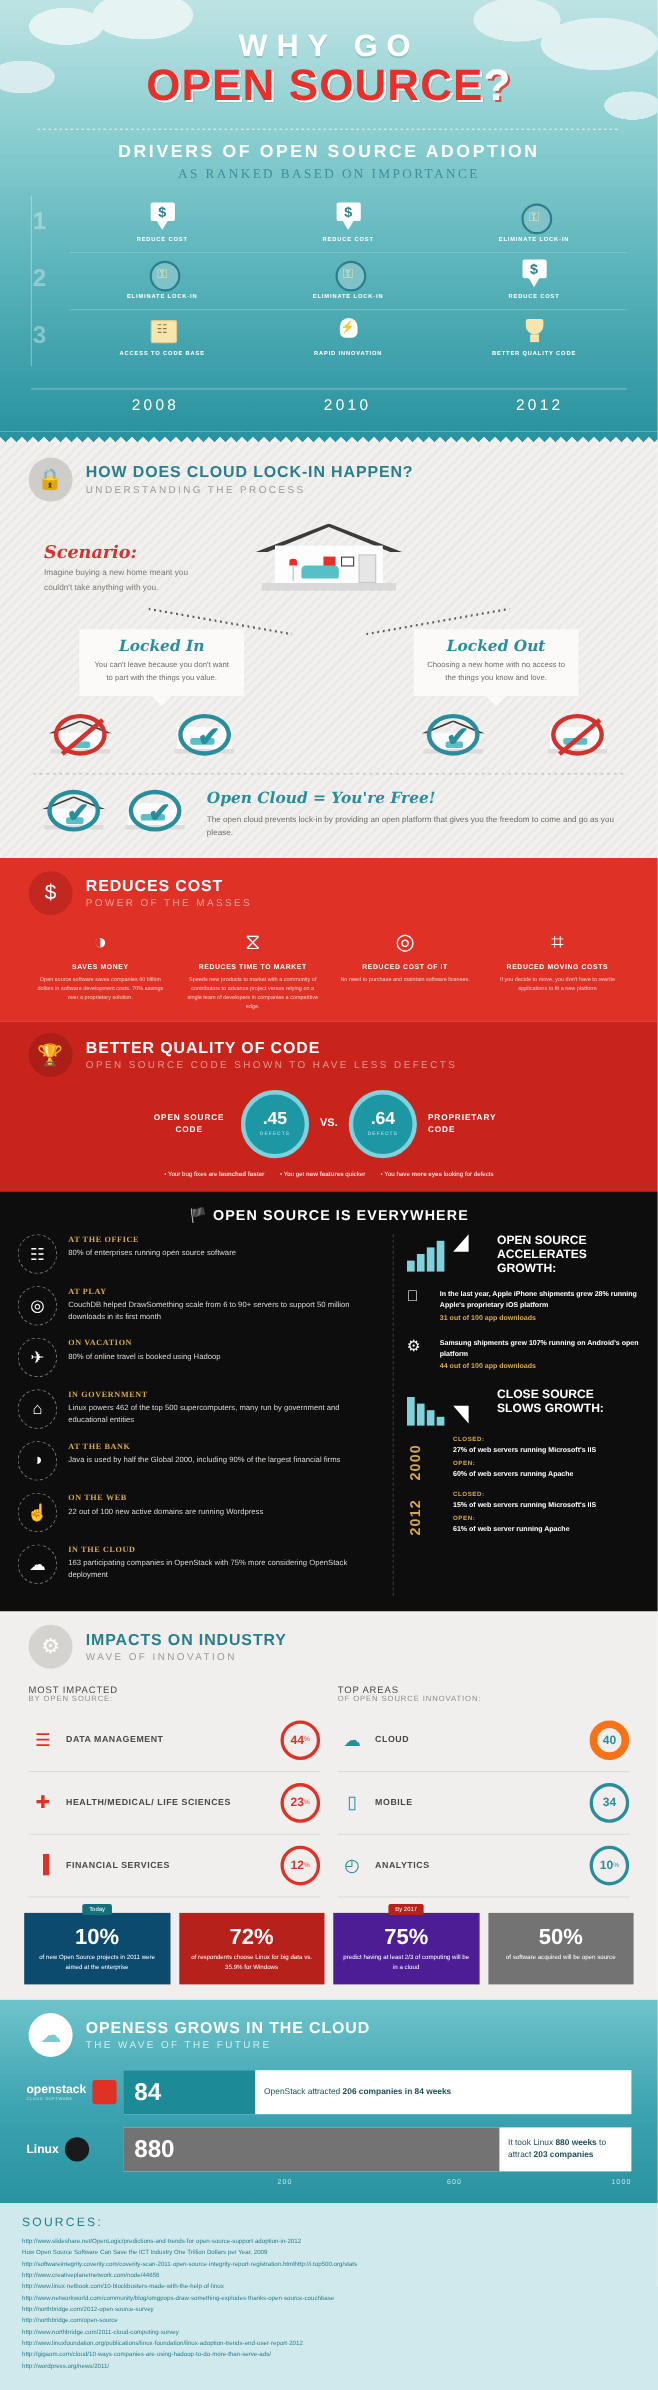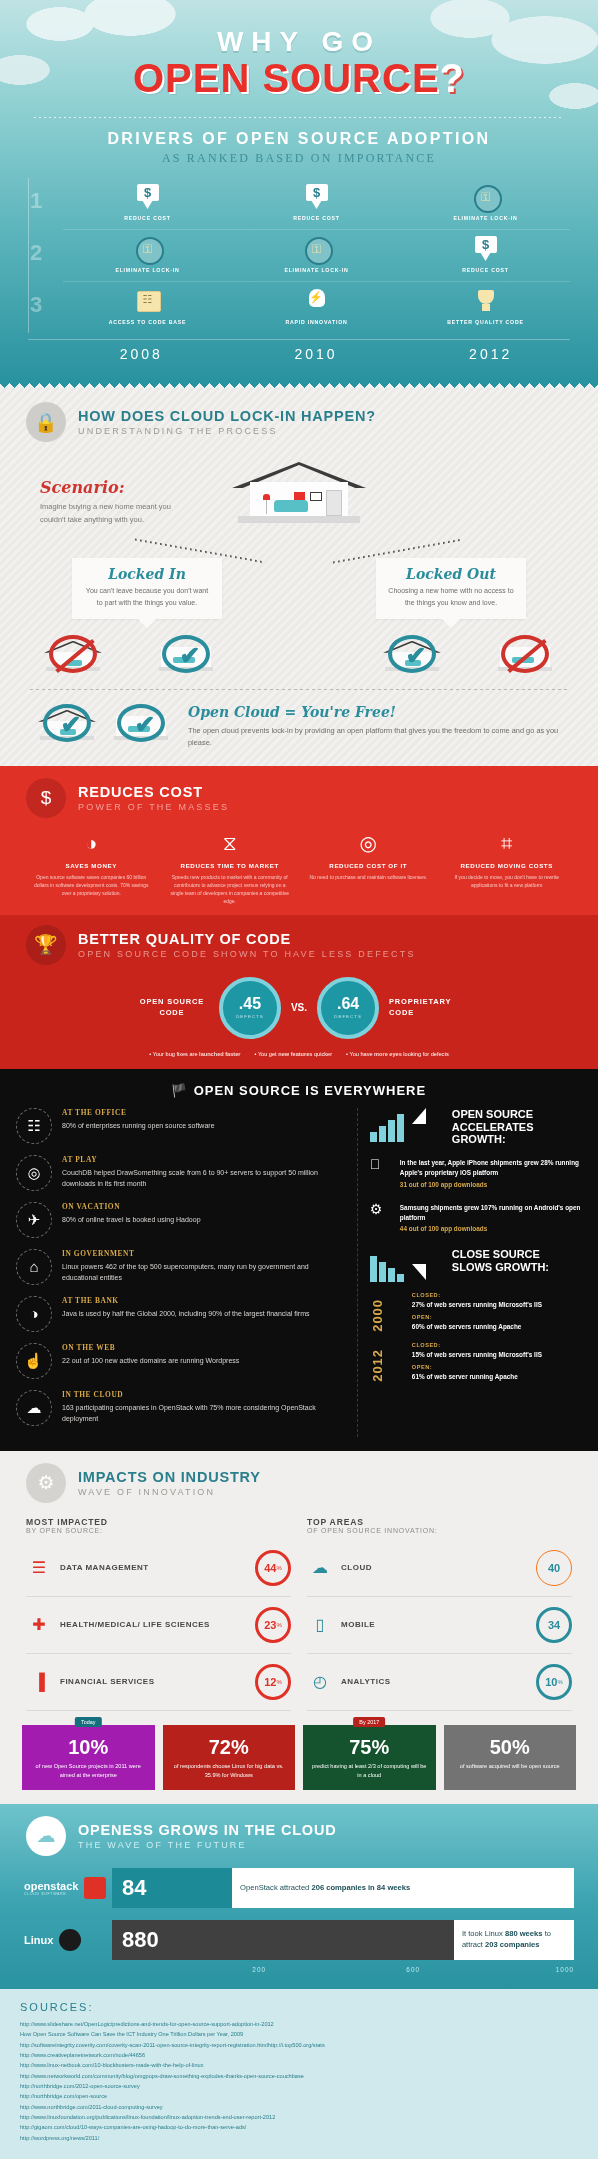--- a/index.html
+++ b/index.html
@@ -67,21 +67,21 @@
     font-style:normal; font-size:11px; color:#8d7b42; z-index:2; }
   .badge.bulb::before{ content:""; position:absolute; left:7px; top:1px; width:16px; height:18px;
     background:#fff; border-radius:8px 8px 5px 5px; }
   .badge.bulb i{ position:absolute; left:0; top:3px; width:30px; text-align:center;
     font-style:normal; font-size:11px; color:#2a7f8c; z-index:2; }
   .badge.trophy::before{ content:""; position:absolute; left:7px; top:2px; width:16px; height:14px;
     background:#f6e6ae; border-radius:2px 2px 8px 8px; }
   .badge.trophy::after{ content:""; position:absolute; left:11px; top:16px; width:8px; height:7px;
     background:#f6e6ae; }
   .rank-label { font-size:5.2px; letter-spacing:.8px; color:#ffffff; font-weight:bold; }
-  .years { display:flex; margin:6px 28px 0; padding-left:34px;
+  .years { display:flex; margin:20px 28px 0; padding-left:34px;
     border-top:1px solid rgba(255,255,255,.3);gap:16px; }
   .years div { flex:1; text-align:center; color:#ffffff; font-size:14px;
     letter-spacing:3px; padding:6px 0 16px; }
 
   .zig { height:10px;
     background:linear-gradient(-45deg,#f4f2f0 25%,transparent 25%) 0 0/10px 10px,
                linear-gradient(45deg,#f4f2f0 25%,transparent 25%) 0 0/10px 10px,
                #2a93a0; }
 
   
@@ -210,21 +210,21 @@
     font-size:13px; font-weight:bold; letter-spacing:1px; flex:0 0 16px; }
   .trendicon { width:56px; height:34px; position:relative; flex:0 0 56px; }
   .bar { position:absolute; bottom:0; width:7px; background:#7fd2dc; }
 
   
   .impacts { background:#f1efed; padding:12px 0 14px; }
   .impacts .sec-circle { background:#d5d3d0; }
   .impacts .sec-t1 { color:#2a7f8c; }
   .imp-cols { display:flex; padding:14px 26px 0; gap:16px; }
   .imp-col { flex:1; }
-  .imp-h1 { color:#4a4846; font-size:8.6px; font-weight:bold; letter-spacing:.8px; }
+  .imp-h1 { color:#4a4846; font-size:8.6px; font-weight:normal; letter-spacing:.8px; }
   .imp-h2 { color:#8f8d8a; font-size:7px; letter-spacing:.8px; margin-bottom:6px; }
   .imp-row { display:flex; align-items:center; gap:8px; padding:10px 0;
     border-bottom:1px solid #dcdad7; }
   .imp-ico { width:26px; flex:0 0 26px; text-align:center; font-size:16px; }
   .imp-lab { flex:1; color:#4a4846; font-size:8px; font-weight:bold; line-height:1.35;
     letter-spacing:.5px; }
   .ring { width:36px; height:36px; border-radius:50%; display:flex; align-items:center;
     justify-content:center; flex:0 0 36px; }
   .ring b { font-size:11px; font-weight:bold; }
   .ring s { font-size:6px; text-decoration:none; }
@@ -243,21 +243,21 @@
   .grows .sec-circle { background:#ffffff; }
   .grows .sec-circle span { color:#7fc9d2; }
   .grows .sec-t1 { color:#ffffff; }
   .grows .sec-t2 { color:#cdeff2; }
   .gbar-row { display:flex; align-items:center; padding:0 24px; margin-top:14px; }
   .gbrand { width:88px; flex:0 0 88px; display:flex; align-items:center; gap:6px; }
   .gbrand .bn { color:#ffffff; font-size:11px; font-weight:bold; }
   .gbrand .bs { color:#bfe9ee; font-size:3.6px; letter-spacing:.6px; display:block; }
   .gbar { flex:1; height:40px; background:#ffffff; display:flex; align-items:center; position:relative; }
   .gfill { height:40px; background:#1d8a97; display:flex; align-items:center; padding-left:10px; }
-  .gfill.alt { background:#404040; }
+  .gfill.alt { background:#737373; }
   .gnum { color:#ffffff; font-size:22px; font-weight:bold; }
   .gtxt { color:#1d4f57; font-size:7.6px; line-height:1.4; padding-left:8px; flex:1; }
   .gtxt b { font-weight:bold; }
   .axis { display:flex; padding:6px 24px 0; margin-left:88px; }
   .axis span { flex:1; text-align:right; color:#bfe9ee; font-size:6.4px; letter-spacing:1px; }
 
   
   .sources { background:#cfe9ec; padding:12px 20px 16px; }
   .src-h { color:#2a7f8c; font-size:11px; letter-spacing:2px; margin-bottom:6px; }
   .src-l { color:#2a7f8c; font-size:5.6px; line-height:1.85; }
@@ -707,21 +707,21 @@
             </div>
           </div>
       </div>
       <div class="imp-col">
         <div class="imp-h1">TOP AREAS</div>
         <div class="imp-h2">OF OPEN SOURCE INNOVATION:</div>
         <div id="imp-right">
             <div class="imp-row">
               <div class="imp-ico" style="color:#2a8d9c">☁</div>
               <div class="imp-lab">CLOUD</div>
-              <div class="ring" style="border:1px solid #f97316">
+              <div class="ring" style="border:7px solid #f97316">
                 <b style="color:#2a8d9c">40</b>
                 <s style="color:#2a8d9c"></s>
               </div>
             </div>
             <div class="imp-row">
               <div class="imp-ico" style="color:#2a8d9c">▯</div>
               <div class="imp-lab">MOBILE</div>
               <div class="ring" style="border:3px solid #2a8d9c">
                 <b style="color:#2a8d9c">34</b>
                 <s style="color:#2a8d9c"></s>
@@ -732,30 +732,30 @@
               <div class="imp-lab">ANALYTICS</div>
               <div class="ring" style="border:3px solid #2a8d9c">
                 <b style="color:#2a8d9c">10</b>
                 <s style="color:#2a8d9c">%</s>
               </div>
             </div>
           </div>
       </div>
     </div>
     <div class="cards4" id="imp-cards">
-        <div class="c4" style="background: #a21caf;">
+        <div class="c4" style="background: #0c4a6e;">
           <div class="tag tl">Today</div>
           <b>10%</b>
           <p>of new Open Source projects in 2011 were aimed at the enterprise</p>
         </div>
         <div class="c4" style="background: rgb(182, 34, 27);">
           <b>72%</b>
           <p>of respondents choose Linux for big data vs. 35.9% for Windows</p>
         </div>
-        <div class="c4" style="background: #14532d;">
+        <div class="c4" style="background: #4c1d95;">
           <div class="tag ">By 2017</div>
           <b>75%</b>
           <p>predict having at least 2/3 of computing will be in a cloud</p>
         </div>
         <div class="c4" style="background: #737373;">
           <b>50%</b>
           <p>of software acquired will be open source</p>
         </div>
       </div>
   </section>

